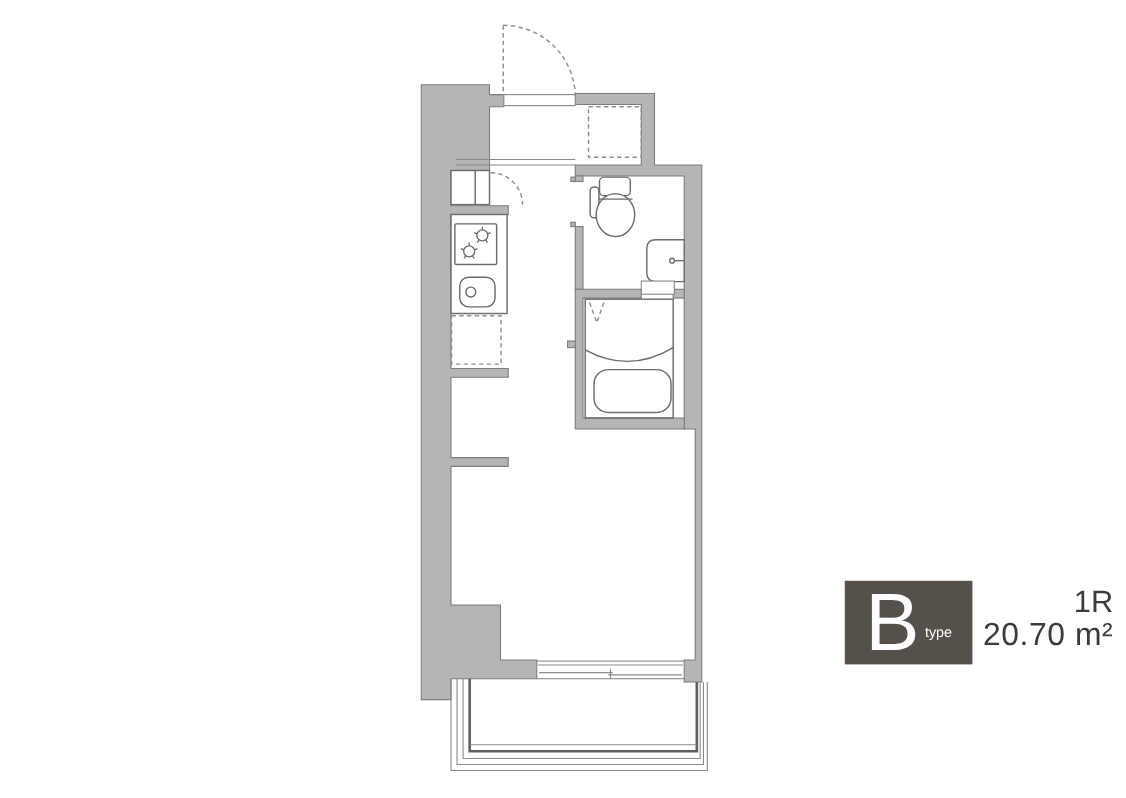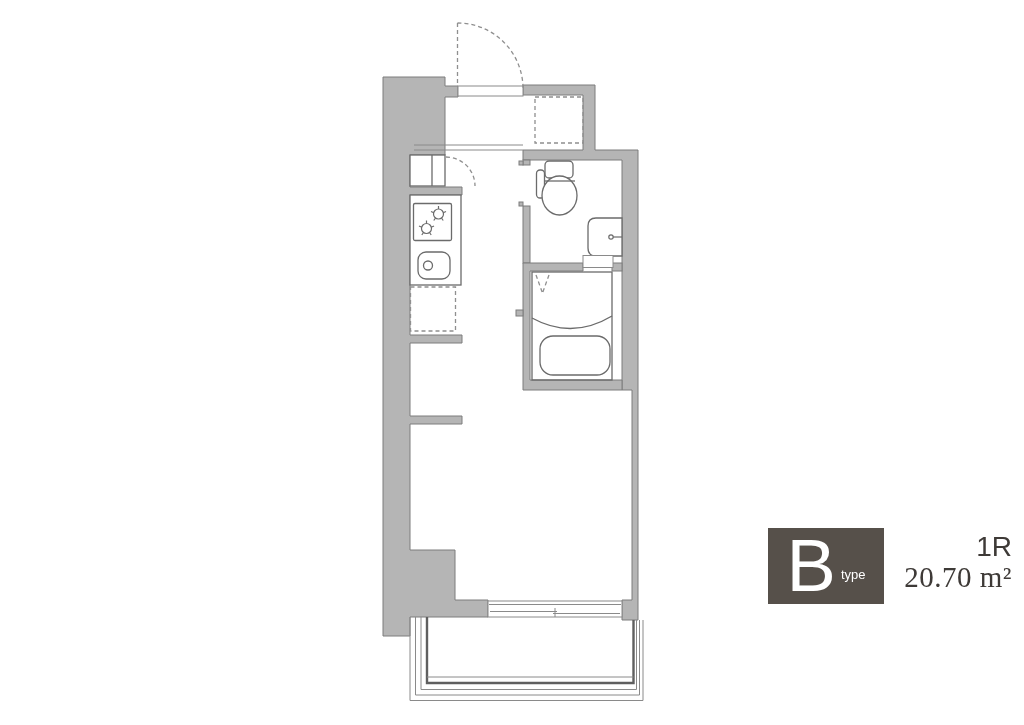--- a/index.html
+++ b/index.html
@@ -19,21 +19,21 @@
   .dash{fill:none;stroke:var(--dashed-line);stroke-width:1.3;stroke-dasharray:4 3;}
   .sill{fill:#ffffff;stroke:var(--thin-line);stroke-width:1;}
   .badge{position:absolute;left:768px;top:528px;width:116px;height:76px;
     background:var(--badge-bg);display:flex;align-items:baseline;justify-content:center;
     color:var(--badge-text);}
   .badge .letter{font-size:74px;font-weight:100;line-height:76px;letter-spacing:0;}
   .badge .suffix{font-size:13px;font-weight:300;margin-left:5px;transform:translateY(-12px);}
   .info{position:absolute;left:852px;top:531px;width:124px;text-align:right;
     color:var(--info-text);padding-left:36px;}
   .info .layout{font-size:28px;line-height:31px;font-weight:400;}
-  .info .area{font-size:29px;line-height:31px;font-weight:400;letter-spacing:0.5px;font-family:Liberation Serif, serif;}
+  .info .area{font-size:29px;line-height:31px;font-weight:400;letter-spacing:0.5px;}
 </style>
 </head>
 <body>
 
 <div class="stage">
 
   <svg class="plan-svg" width="1024" height="725" viewBox="0 0 1024 725">
 
     <g>
 

